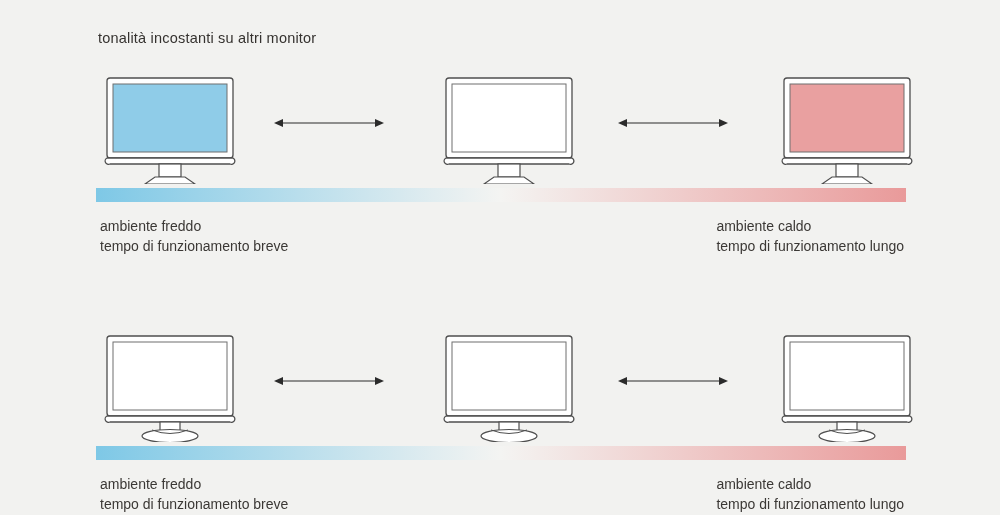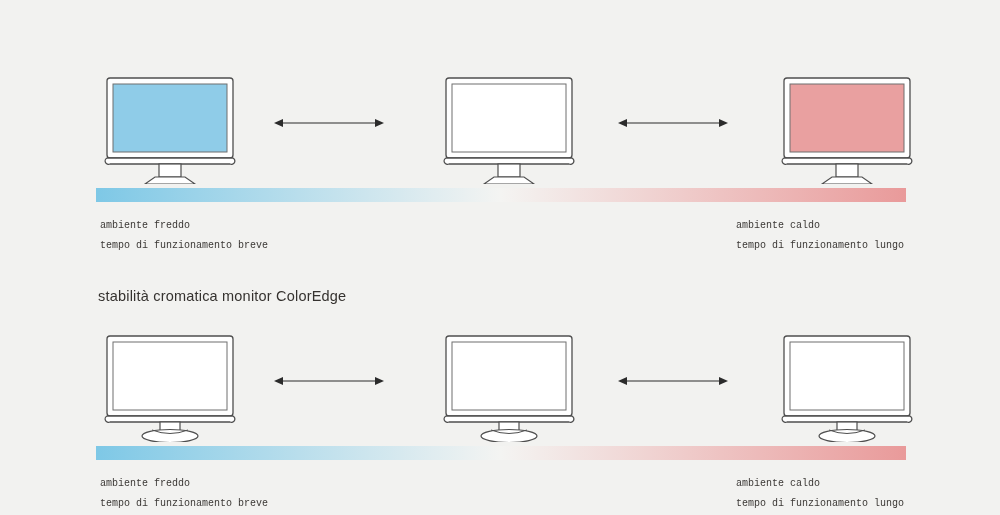--- a/index.html
+++ b/index.html
@@ -80,34 +80,34 @@
     left: 96px;
     top: 216px;
     width: 810px;
     height: 44px;
   }
   .label-group { position: absolute; top: 0; }
   .label-left  { left: 4px;  text-align: left; }
   .label-right { right: 2px; }
 
   .label-line {
-    font-size: 10px;
+    font-size: 14px;
     color: #3b3835;
     line-height: 20px;
     white-space: nowrap;
-    font-family: Liberation Mono, monospace;
   }
 </style>
 </head>
 <body style="background: rgb(242, 242, 240);">
 
 <div class="page" style="background: rgb(242, 242, 240);">
 
   <div class="section" id="section-0">
 
+    <div class="section-title">tonalità incostanti su altri monitor</div>
 
     <div class="monitor-row">
 
       <div class="monitor-slot slot-0">
         <svg class="monitor-svg" viewBox="0 0 148 112">
           <rect x="11" y="6" width="126" height="80" rx="3" fill="#ffffff" stroke="#4f4f4f" stroke-width="1.3"></rect>
           <rect id="s0m0" x="17" y="12" width="114" height="68" fill="#8fcce8" stroke="#6f6f6f" stroke-width="1"></rect>
           <path d="M11 86 h126 a3 3 0 0 1 -3 6 H14 a3 3 0 0 1 -3 -6 z" fill="#ffffff" stroke="#4f4f4f" stroke-width="1.3"></path>
           <rect x="63" y="92" width="22" height="13" fill="#ffffff" stroke="#4f4f4f" stroke-width="1.2"></rect>
           <path d="M59 105 h30 l10 7 h-50 z" fill="#ffffff" stroke="#4f4f4f" stroke-width="1.2"></path>
@@ -162,21 +162,20 @@
       <div class="label-group label-right">
         <div class="label-line">ambiente caldo</div>
         <div class="label-line">tempo di funzionamento lungo</div>
       </div>
     </div>
 
   </div>
 
   <div class="section" id="section-1">
 
-    <div class="section-title">stabilità cromatica monitor ColorEdge</div>
 
     <div class="monitor-row">
 
       <div class="monitor-slot slot-0">
         <svg class="monitor-svg" viewBox="0 0 148 112">
           <rect x="11" y="6" width="126" height="80" rx="3" fill="#ffffff" stroke="#4f4f4f" stroke-width="1.3"></rect>
           <rect id="s1m0" x="17" y="12" width="114" height="68" fill="#ffffff" stroke="#6f6f6f" stroke-width="1"></rect>
           <path d="M11 86 h126 a3 3 0 0 1 -3 6 H14 a3 3 0 0 1 -3 -6 z" fill="#ffffff" stroke="#4f4f4f" stroke-width="1.3"></path>
           <rect x="64" y="92" width="20" height="12" fill="#ffffff" stroke="#4f4f4f" stroke-width="1.2"></rect>
           <ellipse cx="74" cy="106" rx="28" ry="6.5" fill="#ffffff" stroke="#4f4f4f" stroke-width="1.2"></ellipse>

